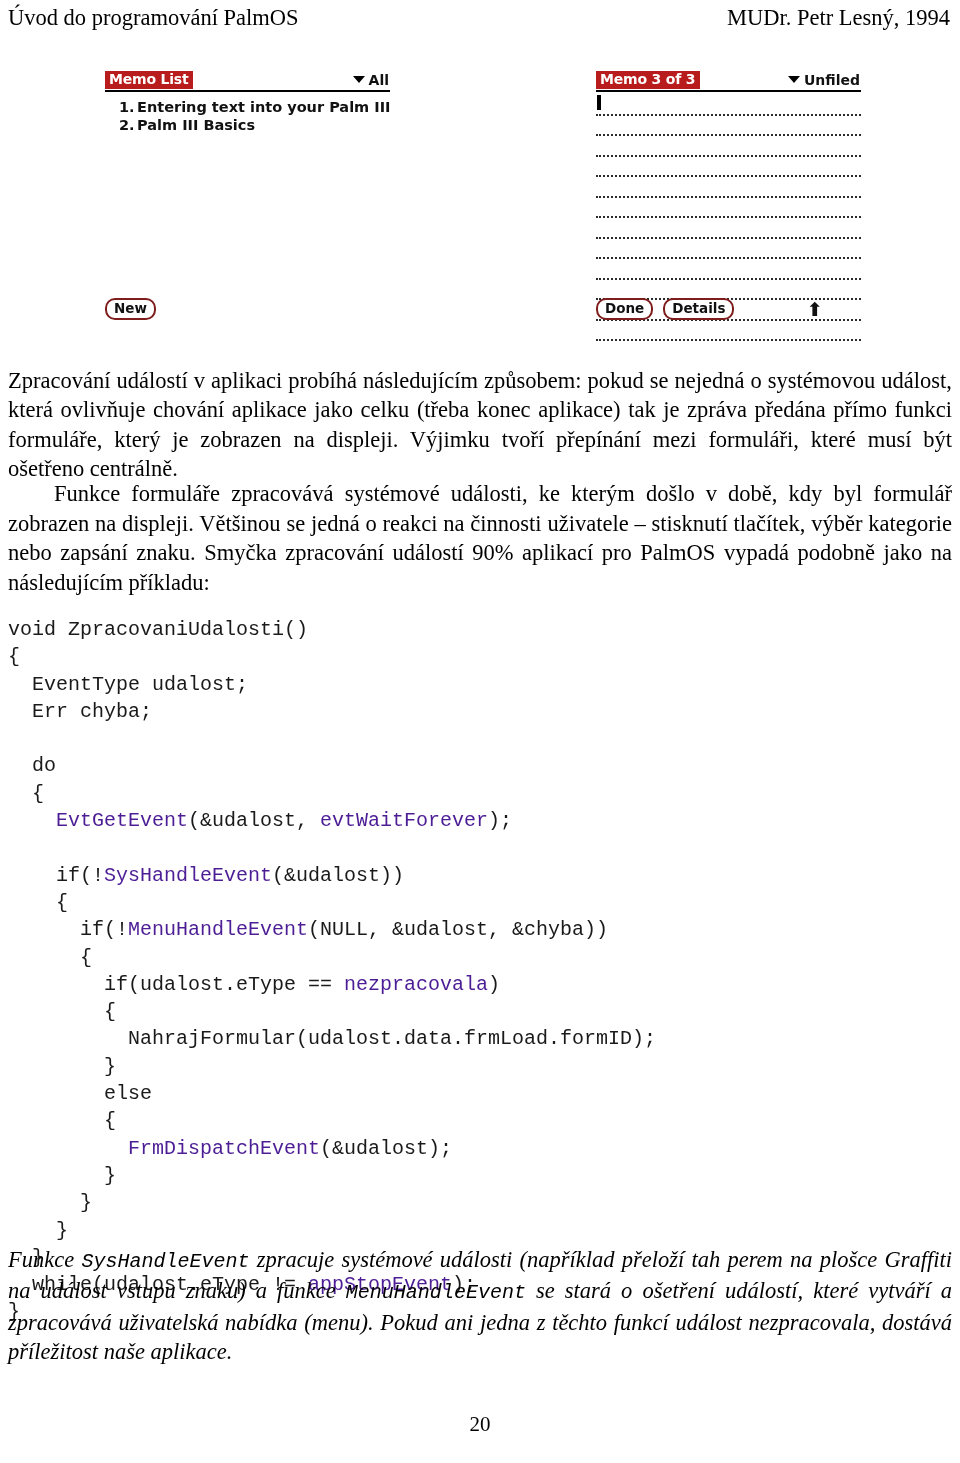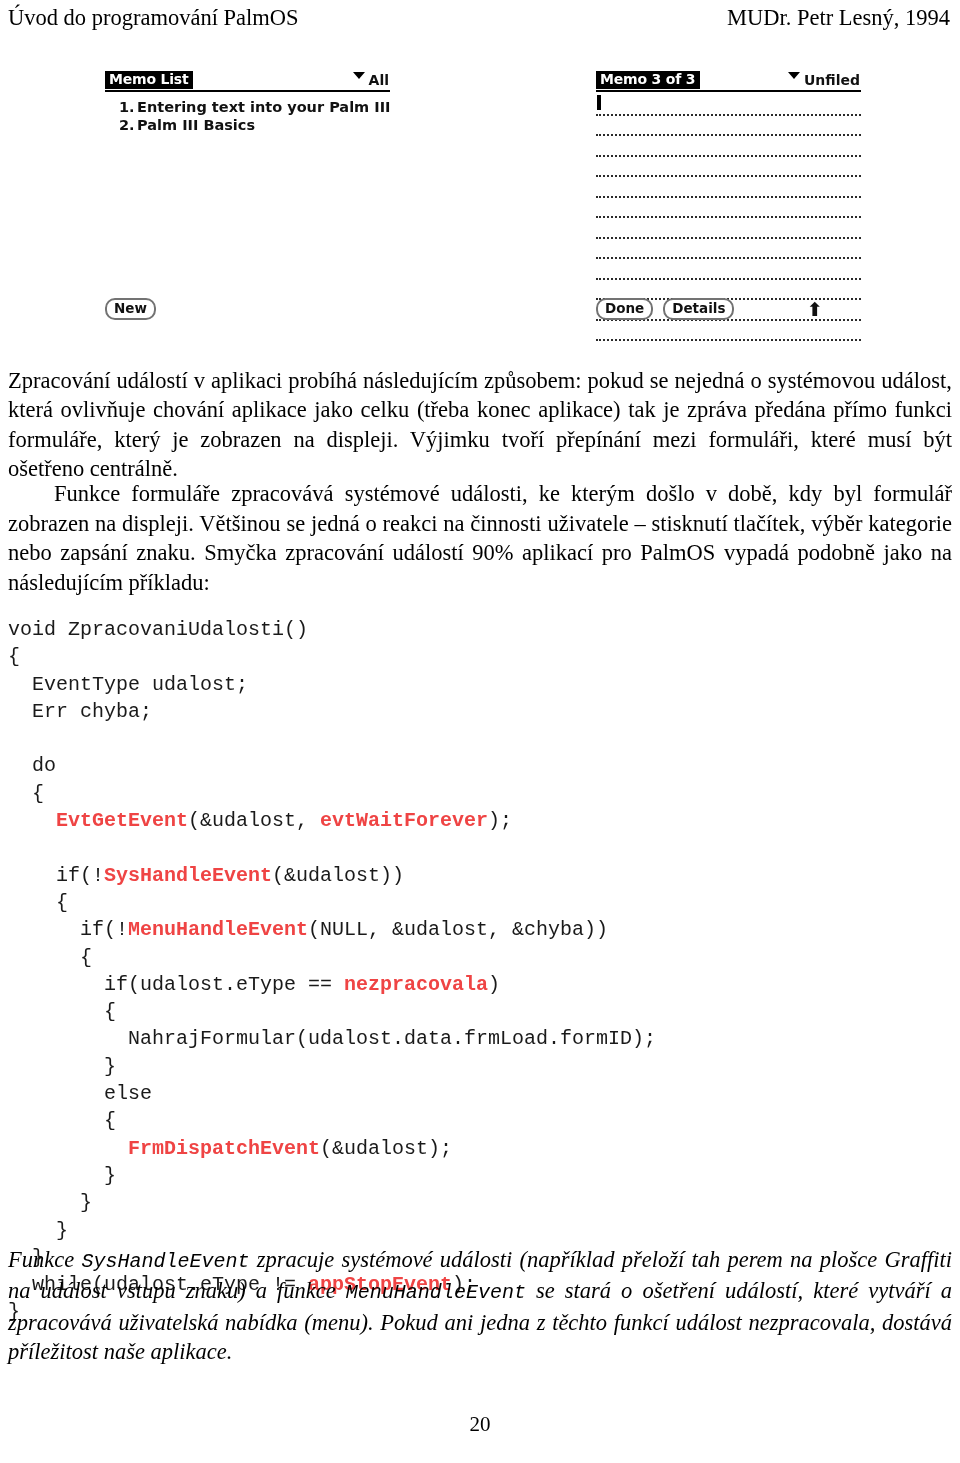--- a/index.html
+++ b/index.html
@@ -58,32 +58,32 @@
 
   .palm-titlebar {
     position: relative;
     height: 20px;
     border-bottom: 2.5px solid #000;
     display: flex;
     align-items: center;
     justify-content: space-between;
   }
   .palm-title {
-    background: #000000;
+    background: #b91c1c;
     color: #fff;
     font-size: 14px;
     font-weight: bold;
     letter-spacing: -0.2px;
     padding: 1px 5px 2px 4px;
     line-height: 15px;
     white-space: nowrap;
   }
   .palm-cat {
     display: flex;
-    align-items: flex-start;
+    align-items: center;
     gap: 4px;
     font-size: 14px;
     font-weight: bold;
     padding-right: 1px;
     white-space: nowrap;
   }
   .tri-down {
     width: 0; height: 0;
     border-left: 6px solid transparent;
     border-right: 6px solid transparent;
@@ -104,21 +104,21 @@
   .palm-btn-row {
     position: absolute;
     bottom: 0;
     left: 0;
     width: 100%;
     display: flex;
     align-items: center;
     gap: 10px;
   }
   .palm-btn {
-    border: 2px solid #737373;
+    border: 2px solid #7f1d1d;
     border-radius: 10px;
     font-size: 13.5px;
     font-weight: bold;
     padding: 0px 7px 1px 7px;
     line-height: 17px;
     background: #fff;
     white-space: nowrap;
   }
   .up-arrow {
     margin-left: auto;
@@ -171,21 +171,21 @@
     position: absolute;
     left: 8px;
     top: 596px;
     width: 930px;
     font-family: "Liberation Mono", "DejaVu Sans Mono", monospace;
     font-size: 20px;
     line-height: 27.3px;
     white-space: pre;
     color: #1a1a1a;
   }
-  .code b { font-weight: bold; color: #ef4444; }
+  .code b { font-weight: normal; color: #4c1d95; }
 
   
   .page-number {
     position: absolute;
     left: 0;
     width: 960px;
     top: 1412px;
     text-align: center;
     font-size: 21px;
   }

